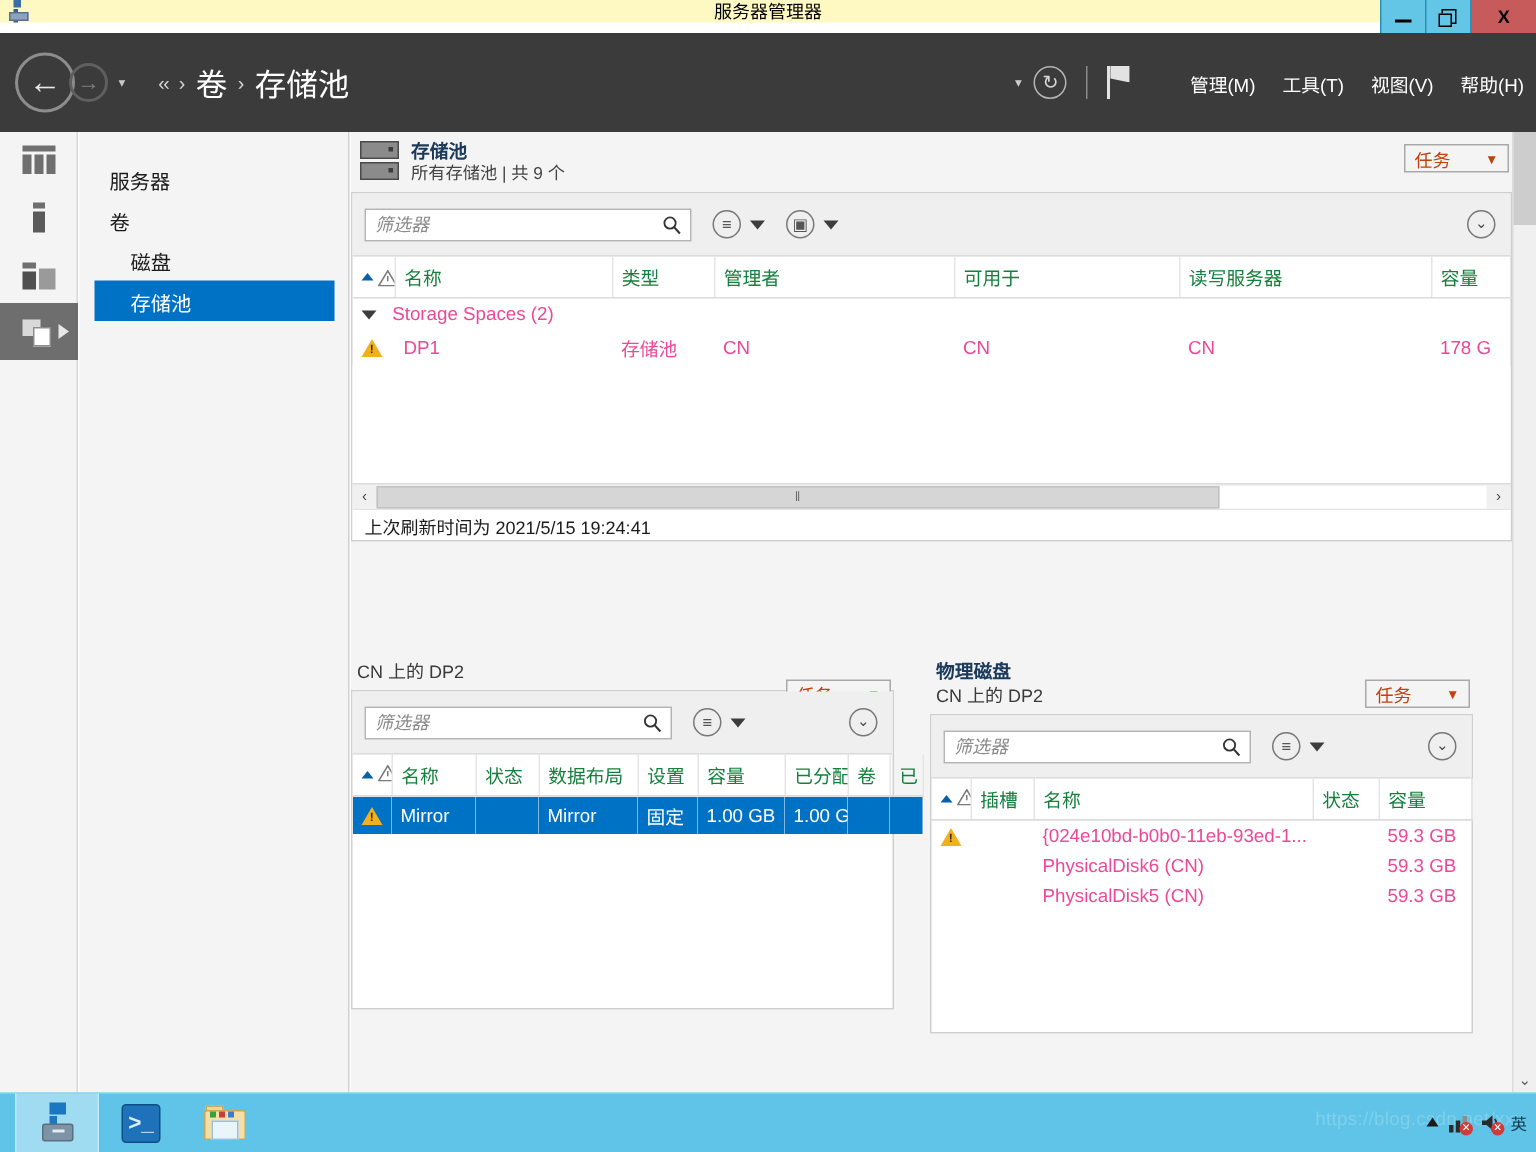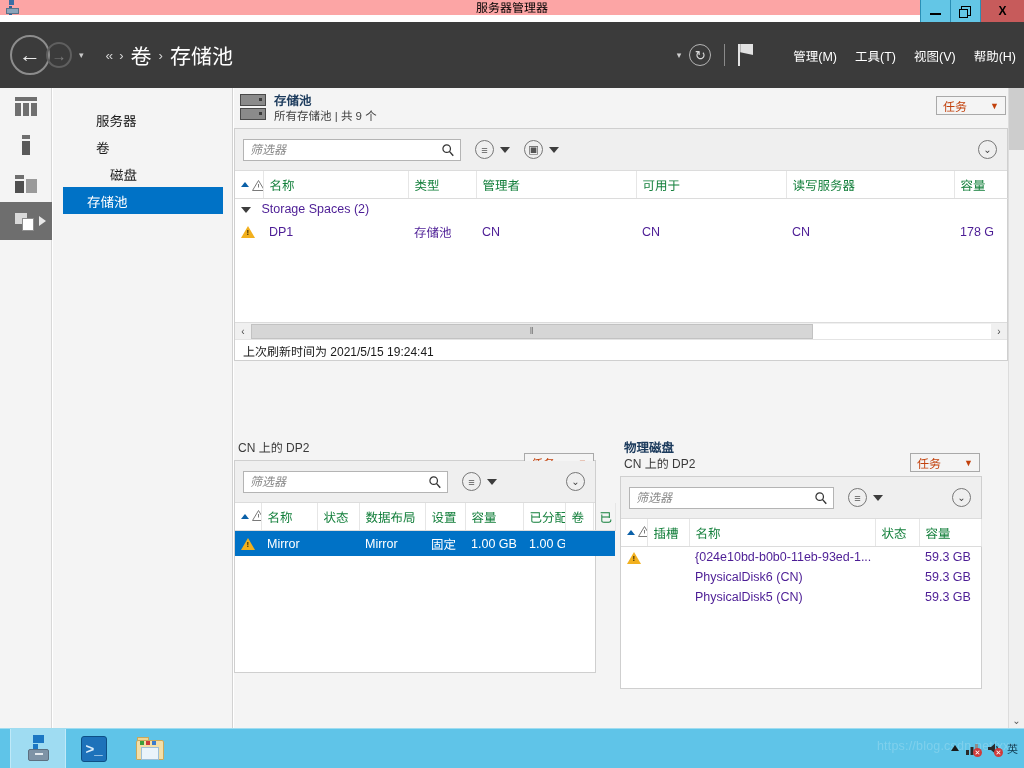--- a/index.html
+++ b/index.html
@@ -8,21 +8,21 @@
     width: 1024px; height: 768px;
     font-family: "Liberation Sans", "DejaVu Sans", sans-serif;
     overflow: hidden;
     background: #ffffff;
   }
   #app { position: relative; width: 1024px; height: 768px; }
 
   
   .titlebar {
     position: absolute; left: 0; top: 0; width: 1024px; height: 15px;
-    background: #fca5a5; display: flex; align-items: center;
+    background: #fef9c3; display: flex; align-items: center;
   }
   .titlebar .tb-icon {
     width: 22px; height: 22px; margin-left: 2px;
     display: flex; align-items: center; justify-content: center;
   }
   .tb-glyph { position: relative; width: 14px; height: 15px; }
   .tb-glyph .g1 { position:absolute; left:3px; top:0; width:5px; height:5px; background:#3a6ea5; }
   .tb-glyph .g2 { position:absolute; left:3px; top:6px; width:3px; height:9px; background:#2f6398; }
   .tb-glyph .g3 { position:absolute; left:0px; top:8px; width:13px; height:6px; background:#8ba4bb; border:1px solid #5a7288; }
   .titlebar .tb-title {
@@ -99,21 +99,21 @@
   .ic-pool .b { position:absolute; }
   .ic-pool .p1 { left:0; top:2px; width:12px; height:11px; background:#d9d9d9; }
   .ic-pool .p2 { left:7px; top:7px; width:12px; height:13px; background:#ffffff; border:1px solid #8d8d8d; }
 
   
   .navpanel {
     position: absolute; left: 53px; top: 88px; width: 180px; bottom: 40px;
     background: #f4f4f4; border-right: 1px solid #d2d2d2;
   }
   .nav-list { padding-top: 18px; }
-  .nav-li { height: 27px; display:flex; align-items:center; font-size: 13.5px; color: #1b1b1b; padding-left: 20px; margin-left: 23px; }
+  .nav-li { height: 27px; display:flex; align-items:center; font-size: 13.5px; color: #1b1b1b; padding-left: 20px; }
   .nav-li.indent { padding-left: 34px; }
   .nav-li.selected { background: #0072c6; color:#ffffff; margin-left:10px; width:160px; padding-left: 24px; }
 
   
   .content {
     position: absolute; left: 234px; top: 88px; right: 16px; bottom: 40px;
     background: #f4f4f4;
   }
 
   
@@ -159,21 +159,21 @@
   }
 
   table.grid { width: 100%; border-collapse: collapse; table-layout: fixed; }
   table.grid th {
     font-weight: normal; font-size: 12.5px; color: #15803d; text-align: left;
     padding: 4px 6px; border-bottom: 1px solid #dcdcdc; border-right: 1px solid #e6e6e6;
     white-space: nowrap; overflow: hidden;
   }
   table.grid th.warncol { width: 22px; padding-left: 6px; }
   table.grid td {
-    font-size: 12.5px; color: #4c1d95; padding: 3px 6px; white-space: nowrap; overflow: hidden;
+    font-size: 12.5px; color: #ec4899; padding: 3px 6px; white-space: nowrap; overflow: hidden;
   }
   .group-row td { font-size: 13px; color:#1b1b1b; padding: 5px 6px 5px 18px; }
   .group-tri { display:inline-block; width:0;height:0; margin-right:7px;
      border-left:5px solid transparent;border-right:5px solid transparent;border-top:6px solid #3d3d3d;
      vertical-align: middle; }
   tr.row-selected td { background: #0072c6; color: #ffffff; }
   .warn-tri { display:inline-block; width:0;height:0;
      border-left:7px solid transparent;border-right:7px solid transparent;border-bottom:12px solid #f2b01e;
      position: relative; vertical-align: middle; }
   .warn-tri:after { content:"!"; position:absolute; left:-1.5px; top:2px; font-size:8px; color:#3b2c00; font-weight:bold; }

